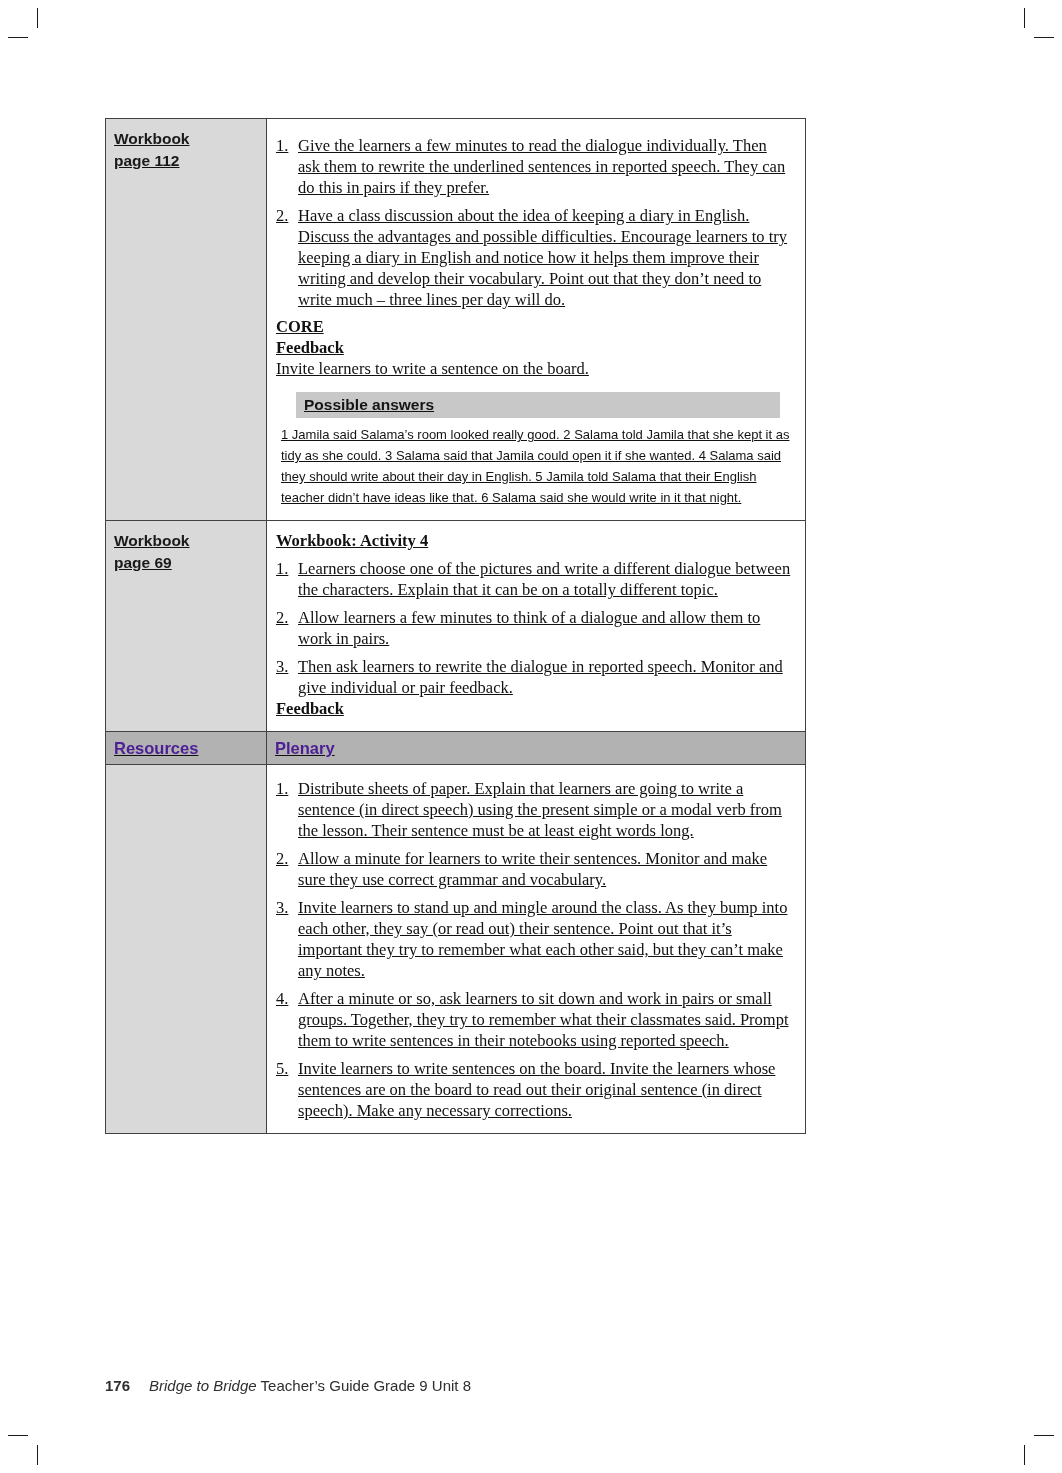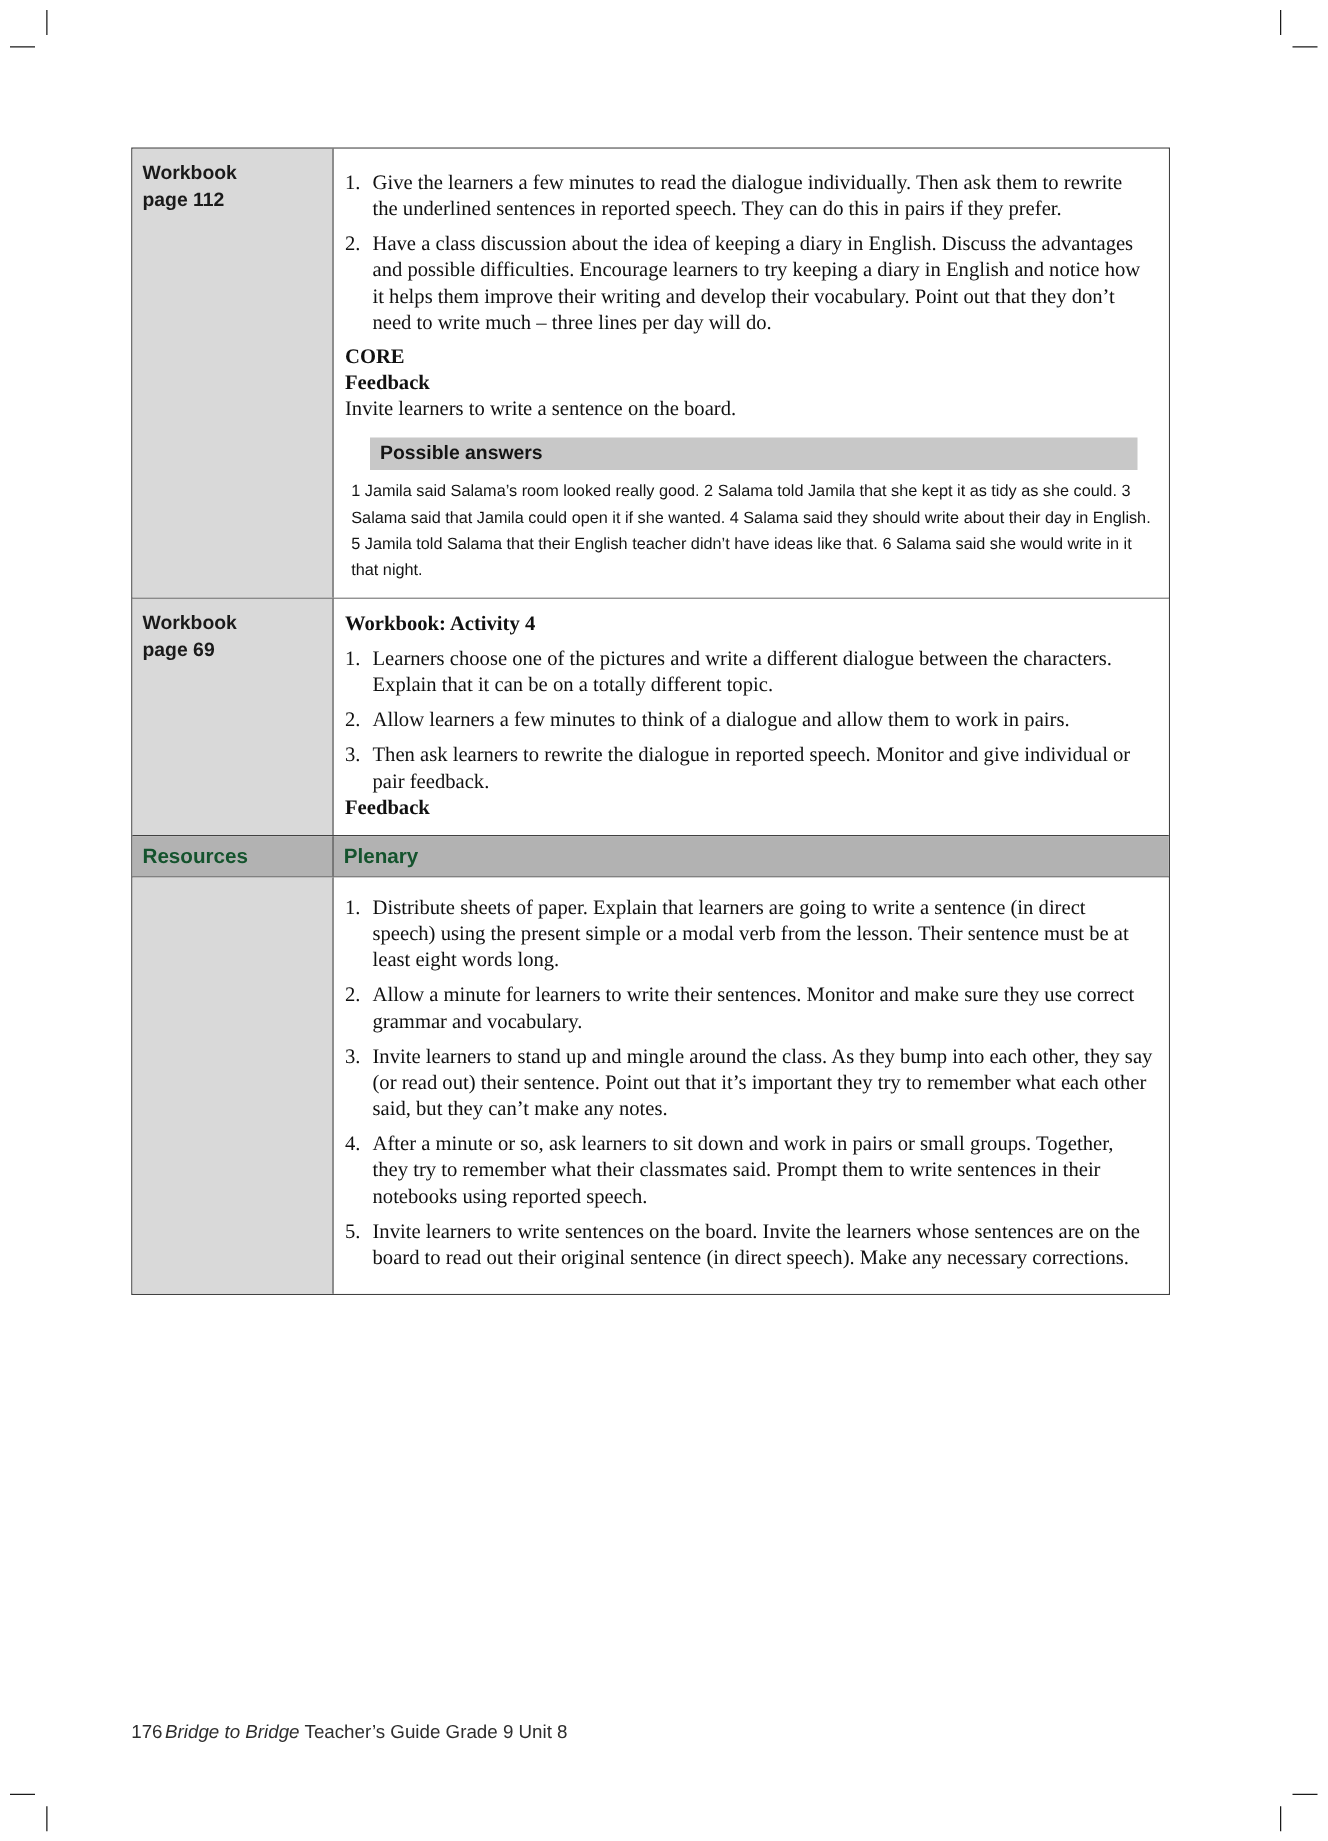--- a/index.html
+++ b/index.html
@@ -7,22 +7,22 @@
   body {
     width:1062px; height:1473px; position:relative; overflow:hidden;
     font-family:"Liberation Serif", serif; color:#111;
   }
   
   .crop { position:absolute; background:#1a1a1a; }
   .crop.h { width:20px; height:1px; }
   .crop.v { width:1px; height:20px; }
   
   .doc-table {
-    position:absolute; left:105px; top:118px; width:831px;
-    border:1px solid #414141; background:#fff;
+    position:absolute; left:105px; top:118px; width:701px;
+    border:1px solid #414141; background:#fff;text-decoration:underline;
   }
   .row { display:grid; grid-template-columns:161px 1fr; }
   .row + .row { border-top:1px solid #414141; }
   .cell { min-height:100%; }
   .cell.label {
     background:#d9d9d9; border-right:1px solid #414141;
     padding:9px 8px; font-family:"Liberation Sans", sans-serif;
     font-weight:bold; font-size:15.5px; line-height:22px; color:#1a1a1a;
   }
   .cell.content {
@@ -41,31 +41,31 @@
     font-family:"Liberation Sans", sans-serif; font-weight:bold;
     font-size:15.5px; line-height:20px; color:#141414;
   }
   .pa-text {
     font-family:"Liberation Sans", sans-serif; font-size:13px;
     line-height:21px; margin-top:6px; margin-left:5px; color:#141414;
   }
   .header-row .cell {
     background:#b2b2b2; font-family:"Liberation Sans", sans-serif;
     font-weight:bold; font-size:16.5px; line-height:20px;
-    padding:6px 8px; color:#14532d;
+    padding:6px 8px; color:#4c1d95;
   }
   .header-row .cell.hleft { border-right:1px solid #414141; }
   .cell.label.empty { min-height:333px; }
   
   .footer {
     position:absolute; left:105px; top:1377px;
     font-family:"Liberation Sans", sans-serif; font-size:15px; color:#2e2e2e;
     white-space:nowrap;
   }
-  .footer .pg { font-weight:normal; margin-right:2px; }
+  .footer .pg { font-weight:bold; margin-right:19px; }
   .footer .ital { font-style:italic; margin-right:4px; }
 </style>
 </head>
 <body>
 
 <div class="crop v" style="left:37px; top:8px;"></div>
 <div class="crop h" style="left:8px; top:37px;"></div>
 <div class="crop v" style="left:1024px; top:8px;"></div>
 <div class="crop h" style="left:1034px; top:37px;"></div>
 <div class="crop v" style="left:37px; top:1445px;"></div>

